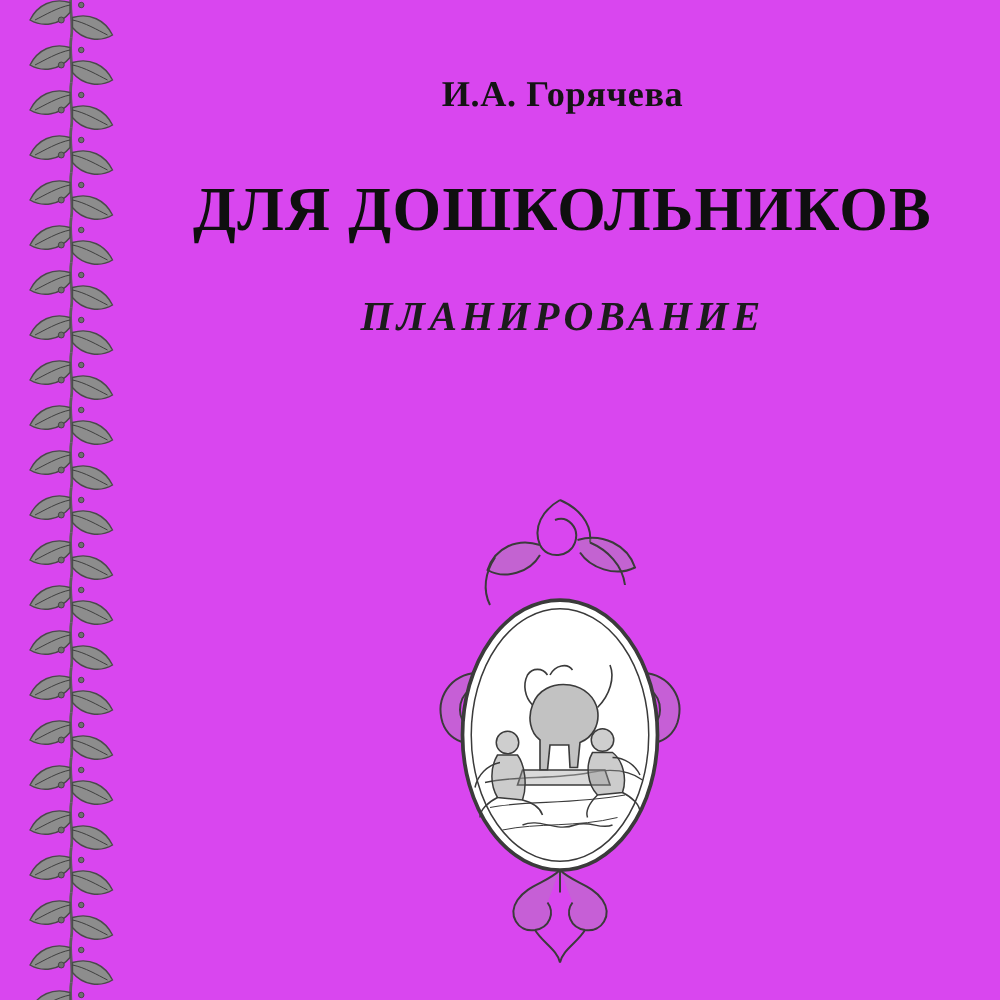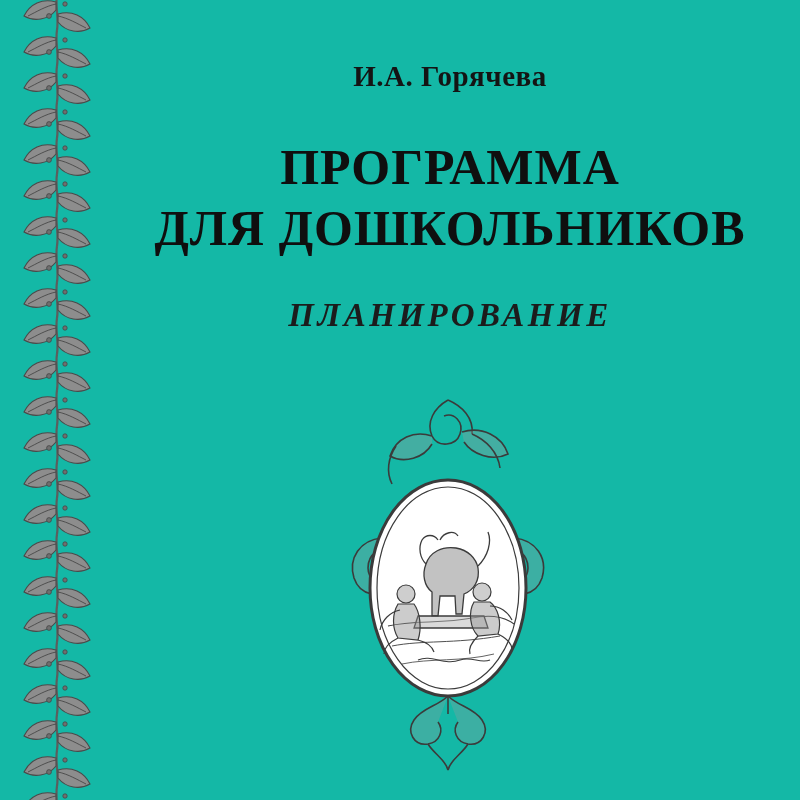--- a/index.html
+++ b/index.html
@@ -11,21 +11,21 @@
     width: 800px;
     height: 800px;
     overflow: hidden;
     font-family: "Liberation Serif", serif;
     color: #1a1a1a;
   }
   .page {
     position: relative;
     width: 800px;
     height: 800px;
-    background: #14b8a6;
+    background: #d946ef;
   }
 
   
   .ornament-strip {
     position: absolute;
     left: 14px;
     top: 0;
     width: 86px;
     height: 800px;
     overflow: hidden;
@@ -129,21 +129,20 @@
         <use href="#leafpair" x="0" y="714"></use>
         <use href="#leafpair" x="0" y="750"></use>
         <use href="#leafpair" x="0" y="786"></use>
       </g>
     </svg>
   </div>
 
   <div class="title-block">
     <div class="author">И.А. Горячева</div>
     <h1 class="main-title">
-      <span class="line">ПРОГРАММА</span>
       <span class="line">ДЛЯ ДОШКОЛЬНИКОВ</span>
     </h1>
     <div class="subtitle">ПЛАНИРОВАНИЕ</div>
   </div>
 
   <div class="emblem">
     <svg width="252" height="390" viewBox="0 0 252 390" xmlns="http://www.w3.org/2000/svg">
       <g stroke="#3b3b3b" fill="none" stroke-width="1.6">
 
         <path d="M126 12 C 112 20, 104 34, 110 48 C 116 60, 134 58, 138 46 C 142 34, 132 24, 122 28"></path>

